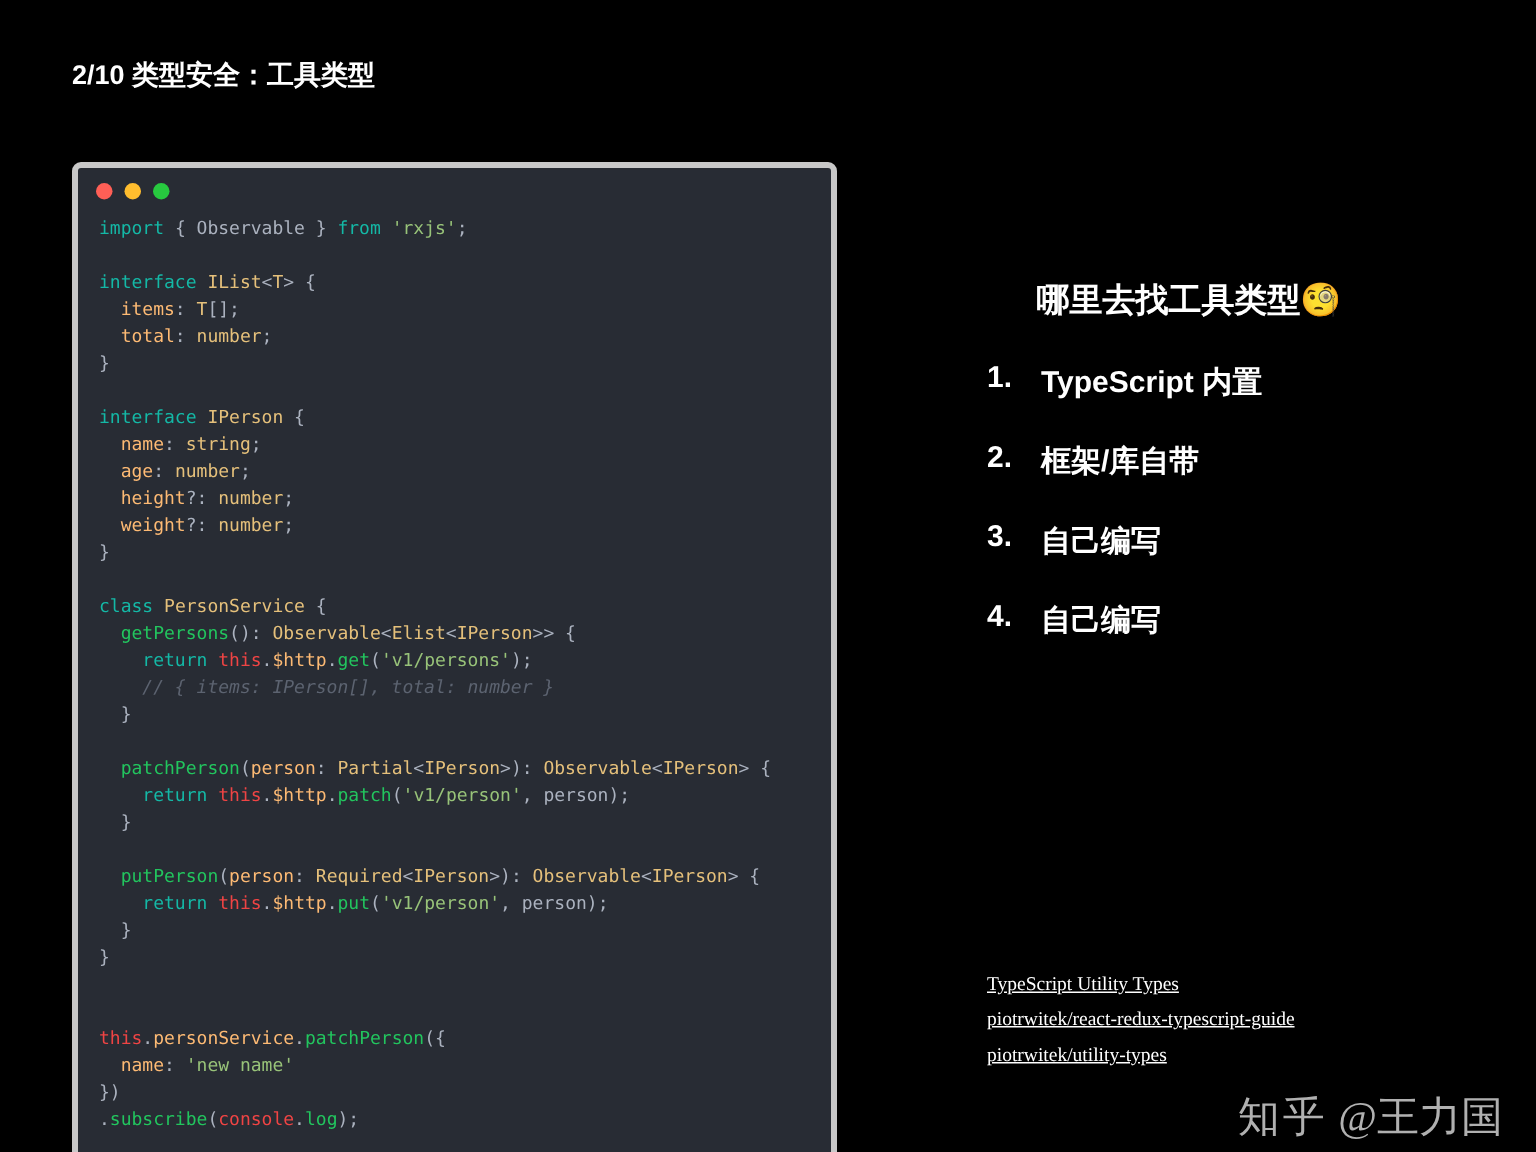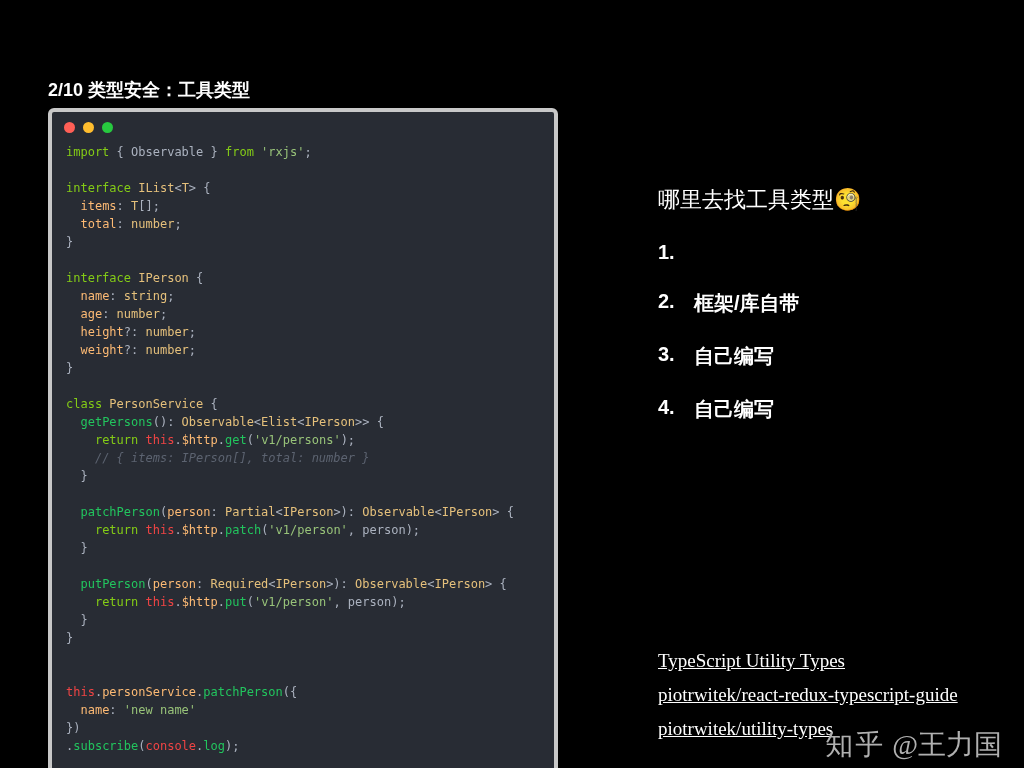--- a/index.html
+++ b/index.html
@@ -12,21 +12,20 @@
     position: relative;
     overflow: hidden;
   }
   .slide-header {
     position: absolute;
     top: 38px;
     left: 48px;
     font-size: 18px;
     font-weight: 700;
     color: #fff;
-    margin-top: 40px;
   }
   .code-window {
     position: absolute;
     top: 108px;
     left: 48px;
     width: 510px;
     background: #282c34;
     border: 4px solid #c8c8c8;
     border-radius: 6px;
     padding-bottom: 12px;
@@ -41,58 +40,59 @@
   .tl-yellow { background: #ffbd2e; }
   .tl-green { background: #27c93f; }
   .code {
     font-family: Menlo, Consolas, "DejaVu Sans Mono", monospace;
     font-size: 12px;
     line-height: 1.5;
     padding: 4px 14px 0 14px;
     color: #abb2bf;
     white-space: pre;
   }
-  .kw { color: #84cc16; }
+  .kw { color: #14b8a6; }
   .str { color: #98c379; }
   .cls { color: #e5c07b; }
   .prop { color: #fdba74; }
   .fn { color: #22c55e; }
   .var { color: #ef4444; }
   .punct { color: #abb2bf; }
   .comment { color: #5c6370; font-style: italic; }
   .right-content {
     position: absolute;
     top: 185px;
     left: 658px;
     width: 340px;
   }
   .heading {
     font-size: 22px;
-    font-weight: 400;
+    font-weight: 700;
     margin-bottom: 26px;
+    margin-left: 33px;
   }
   .list {
     list-style: none;
   }
   .list li {
     font-size: 20px;
     font-weight: 700;
     margin-bottom: 26px;
     display: flex;
   }
   .list .num-marker {
     width: 36px;
     flex-shrink: 0;
   }
   .refs {
     position: absolute;
     left: 658px;
     top: 644px;
     font-family: Georgia, "Times New Roman", serif;
-    font-size: 19px;
+    font-size: 13px;
     line-height: 1.8;
   }
   .refs a {
     color: #fff;
     text-decoration: underline;
   }
   .watermark {
     position: absolute;
     right: 22px;
     bottom: 4px;
@@ -117,20 +117,21 @@
     <span class="tl tl-green"></span>
   </div>
   <div class="code" id="code-block"><div><span class="kw">import</span><span class="punct"> { Observable } </span><span class="kw">from</span><span> </span><span class="str">'rxjs'</span><span class="punct">;</span></div><div>&nbsp;</div><div><span class="kw">interface</span><span> </span><span class="cls">IList</span><span class="punct">&lt;</span><span class="cls">T</span><span class="punct">&gt; {</span></div><div><span>  </span><span class="prop">items</span><span class="punct">: </span><span class="cls">T</span><span class="punct">[];</span></div><div><span>  </span><span class="prop">total</span><span class="punct">: </span><span class="cls">number</span><span class="punct">;</span></div><div><span class="punct">}</span></div><div>&nbsp;</div><div><span class="kw">interface</span><span> </span><span class="cls">IPerson</span><span class="punct"> {</span></div><div><span>  </span><span class="prop">name</span><span class="punct">: </span><span class="cls">string</span><span class="punct">;</span></div><div><span>  </span><span class="prop">age</span><span class="punct">: </span><span class="cls">number</span><span class="punct">;</span></div><div><span>  </span><span class="prop">height</span><span class="punct">?: </span><span class="cls">number</span><span class="punct">;</span></div><div><span>  </span><span class="prop">weight</span><span class="punct">?: </span><span class="cls">number</span><span class="punct">;</span></div><div><span class="punct">}</span></div><div>&nbsp;</div><div><span class="kw">class</span><span> </span><span class="cls">PersonService</span><span class="punct"> {</span></div><div><span>  </span><span class="fn">getPersons</span><span class="punct">(): </span><span class="cls">Observable</span><span class="punct">&lt;</span><span class="cls">Elist</span><span class="punct">&lt;</span><span class="cls">IPerson</span><span class="punct">&gt;&gt; {</span></div><div><span>    </span><span class="kw">return</span><span> </span><span class="var">this</span><span class="punct">.</span><span class="prop">$http</span><span class="punct">.</span><span class="fn">get</span><span class="punct">(</span><span class="str">'v1/persons'</span><span class="punct">);</span></div><div><span>    </span><span class="comment">// { items: IPerson[], total: number }</span></div><div><span class="punct">  }</span></div><div>&nbsp;</div><div><span>  </span><span class="fn">patchPerson</span><span class="punct">(</span><span class="prop">person</span><span class="punct">: </span><span class="cls">Partial</span><span class="punct">&lt;</span><span class="cls">IPerson</span><span class="punct">&gt;): </span><span class="cls">Observable</span><span class="punct">&lt;</span><span class="cls">IPerson</span><span class="punct">&gt; {</span></div><div><span>    </span><span class="kw">return</span><span> </span><span class="var">this</span><span class="punct">.</span><span class="prop">$http</span><span class="punct">.</span><span class="fn">patch</span><span class="punct">(</span><span class="str">'v1/person'</span><span class="punct">, person);</span></div><div><span class="punct">  }</span></div><div>&nbsp;</div><div><span>  </span><span class="fn">putPerson</span><span class="punct">(</span><span class="prop">person</span><span class="punct">: </span><span class="cls">Required</span><span class="punct">&lt;</span><span class="cls">IPerson</span><span class="punct">&gt;): </span><span class="cls">Observable</span><span class="punct">&lt;</span><span class="cls">IPerson</span><span class="punct">&gt; {</span></div><div><span>    </span><span class="kw">return</span><span> </span><span class="var">this</span><span class="punct">.</span><span class="prop">$http</span><span class="punct">.</span><span class="fn">put</span><span class="punct">(</span><span class="str">'v1/person'</span><span class="punct">, person);</span></div><div><span class="punct">  }</span></div><div><span class="punct">}</span></div><div>&nbsp;</div><div>&nbsp;</div><div><span class="var">this</span><span class="punct">.</span><span class="prop">personService</span><span class="punct">.</span><span class="fn">patchPerson</span><span class="punct">({</span></div><div><span>  </span><span class="prop">name</span><span class="punct">: </span><span class="str">'new name'</span></div><div><span class="punct">})</span></div><div><span class="punct">.</span><span class="fn">subscribe</span><span class="punct">(</span><span class="var">console</span><span class="punct">.</span><span class="fn">log</span><span class="punct">);</span></div><div>&nbsp;</div></div>
 </div>
 
 <div class="right-content">
   <div class="heading">哪里去找工具类型🧐</div>
   <ol class="list" id="source-list">
       <li>
         <span class="num-marker">1.</span>
+        <span>TypeScript 内置</span>
       </li>
       <li>
         <span class="num-marker">2.</span>
         <span>框架/库自带</span>
       </li>
       <li>
         <span class="num-marker">3.</span>
         <span>自己编写</span>
       </li>
       <li>

